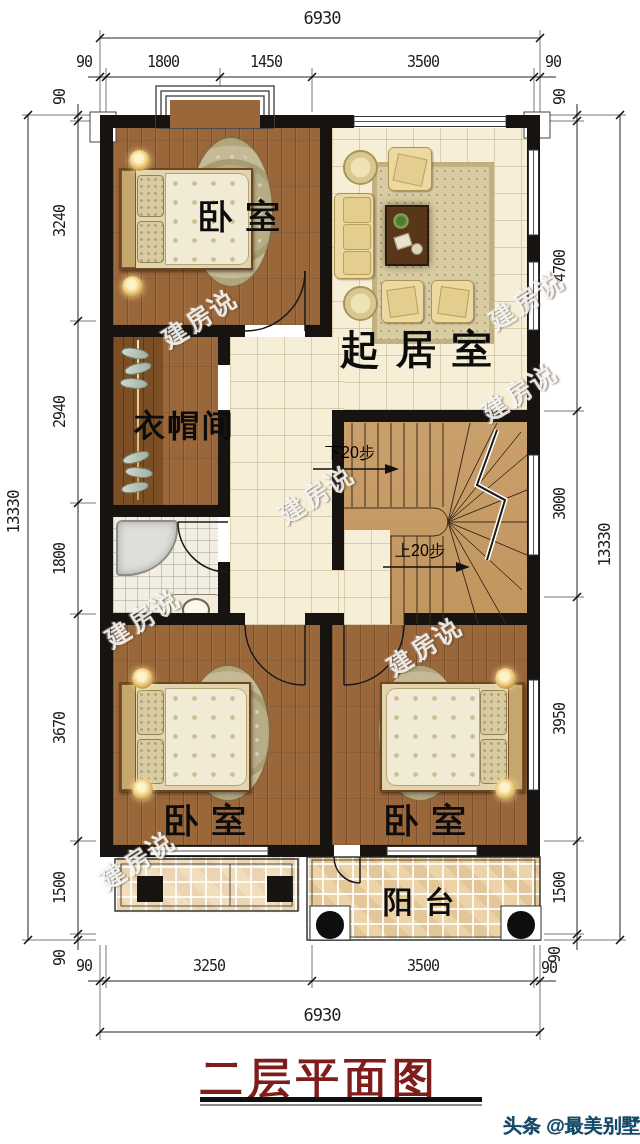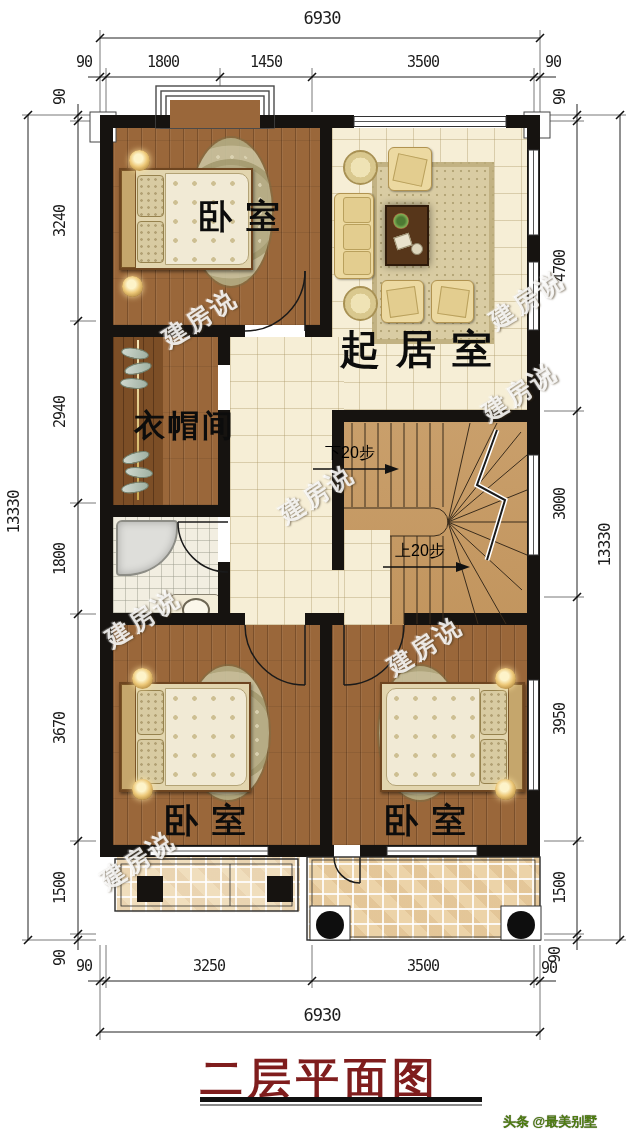--- a/index.html
+++ b/index.html
@@ -46,21 +46,21 @@
   .room{position:absolute;transform:translate(-50%,-50%);font-weight:900;color:#0c0c0c;white-space:nowrap;z-index:6;
         font-family:"DejaVu Sans","Liberation Sans",sans-serif;}
   .stxt{position:absolute;transform:translate(-50%,-50%);font-size:16px;font-weight:500;color:#000000;white-space:nowrap;z-index:6;}
   .wm{position:absolute;transform:translate(-50%,-50%) rotate(-33deg);color:rgba(255,255,255,.85);font-weight:bold;
       font-size:25px;letter-spacing:3px;white-space:nowrap;z-index:7;
       text-shadow:1px 1px 2px rgba(70,55,30,.6),-1px -1px 1px rgba(255,255,255,.35);}
   .tname{position:absolute;font-size:43px;font-weight:900;color:#7f1d1d;letter-spacing:5px;z-index:6;white-space:nowrap;}
   .tscale{position:absolute;font-size:27px;font-weight:400;color:#141414;letter-spacing:3px;z-index:6;
       font-family:"DejaVu Sans Mono","Liberation Mono",monospace;}
   .tarea{position:absolute;font-size:19px;font-weight:700;color:#0e0e0e;z-index:6;white-space:nowrap;}
-  .brand{position:absolute;font-size:13px;font-weight:800;color:#4d7c0f;z-index:6;white-space:nowrap;
+  .brand{position:absolute;font-size:19px;font-weight:800;color:#0c4a6e;z-index:6;white-space:nowrap;
       text-shadow:0 0 1px #666;}
   svg{position:absolute;left:0;top:0;z-index:3;}
   .z1{z-index:1;} .z2{z-index:2;}
 </style>
 </head>
 <body>
 
 <div id="canvas">
 
   <div class="abs wood z1" style="left:113px;top:128px;width:207px;height:197px;"></div>
@@ -371,20 +371,21 @@
   <div class="dim" style="left:209px;top:966px;">3250</div>
   <div class="dim" style="left:423px;top:966px;">3500</div>
   <div class="dim" style="left:549px;top:968px;">90</div>
   <div class="dim" style="left:322px;top:1015px;font-size:17px;">6930</div>
 
   <div class="room" style="left:246px;top:217px;font-size:34px;letter-spacing:14px;">卧室</div>
   <div class="room" style="left:424px;top:349px;font-size:40px;letter-spacing:16px;">起居室</div>
   <div class="room" style="left:185px;top:426px;font-size:31px;letter-spacing:3px;">衣帽间</div>
   <div class="room" style="left:212px;top:821px;font-size:34px;letter-spacing:14px;">卧室</div>
   <div class="room" style="left:432px;top:821px;font-size:34px;letter-spacing:14px;">卧室</div>
+  <div class="room" style="left:425px;top:902px;font-size:30px;letter-spacing:12px;">阳台</div>
 
   <div class="stxt" style="left:350px;top:453px;">下20步</div>
   <div class="stxt" style="left:420px;top:551px;">上20步</div>
 
   <div class="wm" style="left:200px;top:318px;">建房说</div>
   <div class="wm" style="left:527px;top:300px;">建房说</div>
   <div class="wm" style="left:520px;top:392px;">建房说</div>
   <div class="wm" style="left:317px;top:494px;">建房说</div>
   <div class="wm" style="left:143px;top:618px;">建房说</div>
   <div class="wm" style="left:425px;top:646px;">建房说</div>

